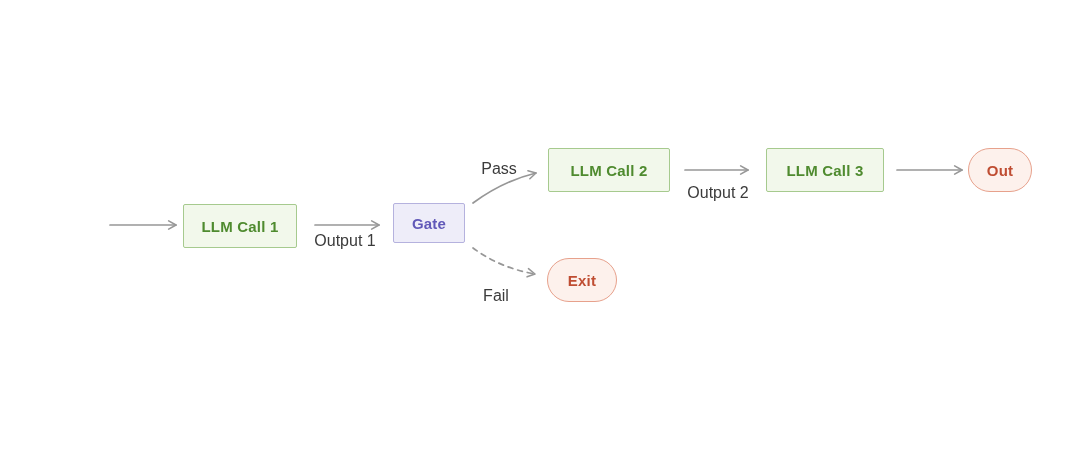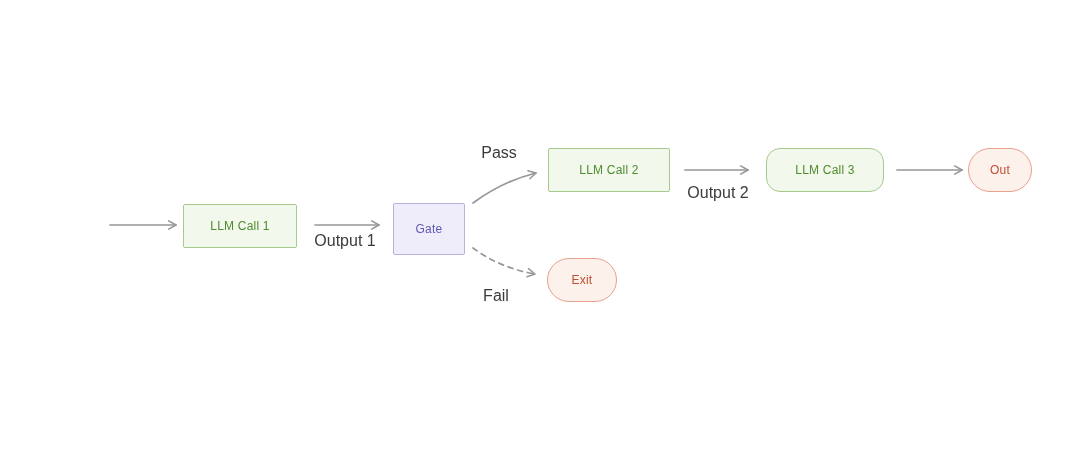--- a/index.html
+++ b/index.html
@@ -23,22 +23,22 @@
     stroke-linecap: round;
   }
   .edge--dashed { stroke-dasharray: 5 5; }
   .node {
     position: absolute;
     box-sizing: border-box;
     display: flex;
     align-items: center;
     justify-content: center;
     border: 1.5px solid;
-    font-weight: normal;
-    font-size: 12px;
+    font-weight: bold;
+    font-size: 15px;
     letter-spacing: 0.2px;
     white-space: nowrap;
   }
   .node--process {
     background: var(--llm-fill, #f2f8eb);
     border-color: var(--llm-border, #a6ca8e);
     color: var(--llm-text, #4f8b2f);
     border-radius: 2px;
   }
   .node--decision {
@@ -79,41 +79,41 @@
     <path class="edge edge--dashed" d="M 473 248 Q 500 268 535 274" marker-end="url(#arrowhead)"></path>
     <path class="edge" d="M 685 170 L 748 170" marker-end="url(#arrowhead)"></path>
     <path class="edge" d="M 897 170 L 962 170" marker-end="url(#arrowhead)"></path>
   </svg>
 
 
   <div class="node node--process" style="left:183px; top:204px; width:114px; height:44px;">
     <span>LLM Call 1</span>
   </div>
 
-  <div class="node node--decision" style="left:393px; top:203px; width:72px; height:52px;text-align:right;">
+  <div class="node node--decision" style="left:393px; top:203px; width:72px; height:40px;text-align:right;">
     <span>Gate</span>
   </div>
 
   <div class="node node--process" style="left:548px; top:148px; width:122px; height:44px;">
     <span>LLM Call 2</span>
   </div>
 
-  <div class="node node--process" style="left:766px; top:148px; width:118px; height:44px;border-radius:14px;">
+  <div class="node node--process" style="left:766px; top:148px; width:118px; height:44px;">
     <span>LLM Call 3</span>
   </div>
 
   <div class="node node--terminal node--pill" style="left:968px; top:148px; width:64px; height:44px;">
     <span>Out</span>
   </div>
 
   <div class="node node--terminal node--pill" style="left:547px; top:258px; width:70px; height:44px;">
     <span>Exit</span>
   </div>
 
   <div class="edge-label" style="left:345px; top:232px;">Output 1</div>
 
-  <div class="edge-label" style="left:499px; top:144px;">Pass</div>
+  <div class="edge-label" style="left:499px; top:160px;">Pass</div>
 
   <div class="edge-label" style="left:496px; top:287px;text-align:right;">Fail</div>
 
   <div class="edge-label" style="left:718px; top:184px;">Output 2</div>
 
 </div>
 
 </body></html>

